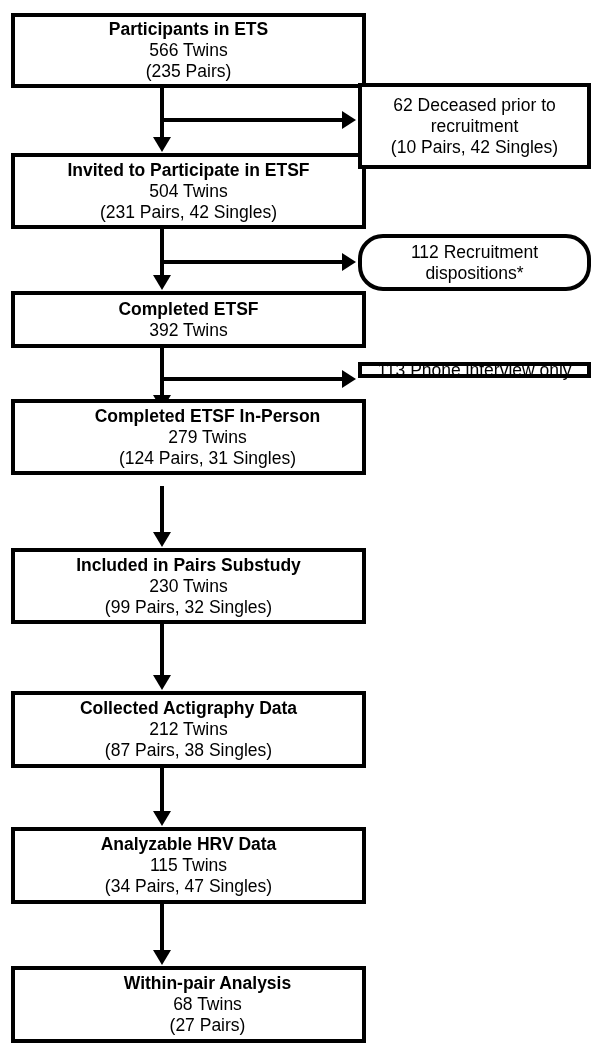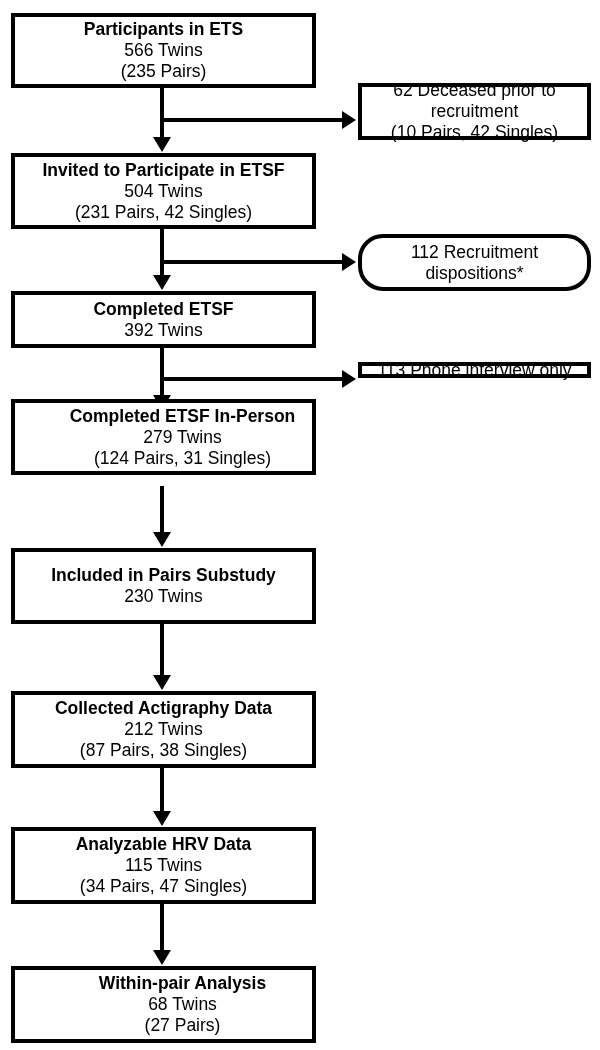--- a/index.html
+++ b/index.html
@@ -32,21 +32,21 @@
     flex-direction: column;
     justify-content: center;
     align-items: center;
     text-align: center;
     font-size: 17.5px;
     line-height: 21px;
     padding: 2px 6px;
   }
   .main-box {
     left: 11px;
-    width: 305px;
+    width: 355px;
   }
   .side-box {
     left: 358px;
     width: 233px;
   }
   .box .title {
     font-weight: bold;
   }
 </style>
 </head>
@@ -123,41 +123,42 @@
 
   <div class="box main-box" style="top:399px;height:76px;padding-left:44px;">
     <div class="title">Completed ETSF In-Person</div>
     <div class="sub">279 Twins</div>
     <div class="sub">(124 Pairs, 31 Singles)</div>
   </div>
 
   <div class="box main-box" style="top:548px;height:76px;">
     <div class="title">Included in Pairs Substudy</div>
     <div class="sub">230 Twins</div>
+    <div class="sub">(99 Pairs, 32 Singles)</div>
   </div>
 
   <div class="box main-box" style="top:691px;height:77px;">
     <div class="title">Collected Actigraphy Data</div>
     <div class="sub">212 Twins</div>
     <div class="sub">(87 Pairs, 38 Singles)</div>
   </div>
 
   <div class="box main-box" style="top:827px;height:77px;">
     <div class="title">Analyzable HRV Data</div>
     <div class="sub">115 Twins</div>
     <div class="sub">(34 Pairs, 47 Singles)</div>
   </div>
 
   <div class="box main-box" style="top:966px;height:77px;padding-left:44px;">
     <div class="title">Within-pair Analysis</div>
     <div class="sub">68 Twins</div>
     <div class="sub">(27 Pairs)</div>
   </div>
 
-  <div class="box side-box" style="top:83px;height:57px;">
+  <div class="box side-box" style="top:83px;height:86px;">
     <div class="sub">62 Deceased prior to recruitment</div>
     <div class="sub">(10 Pairs, 42 Singles)</div>
   </div>
 
   <div class="box side-box" style="top:234px;height:57px;border-radius:25px;">
     <div class="sub">112 Recruitment dispositions*</div>
   </div>
 
   <div class="box side-box" style="top:362px;height:16px;">
     <div class="sub">113 Phone interview only</div>

